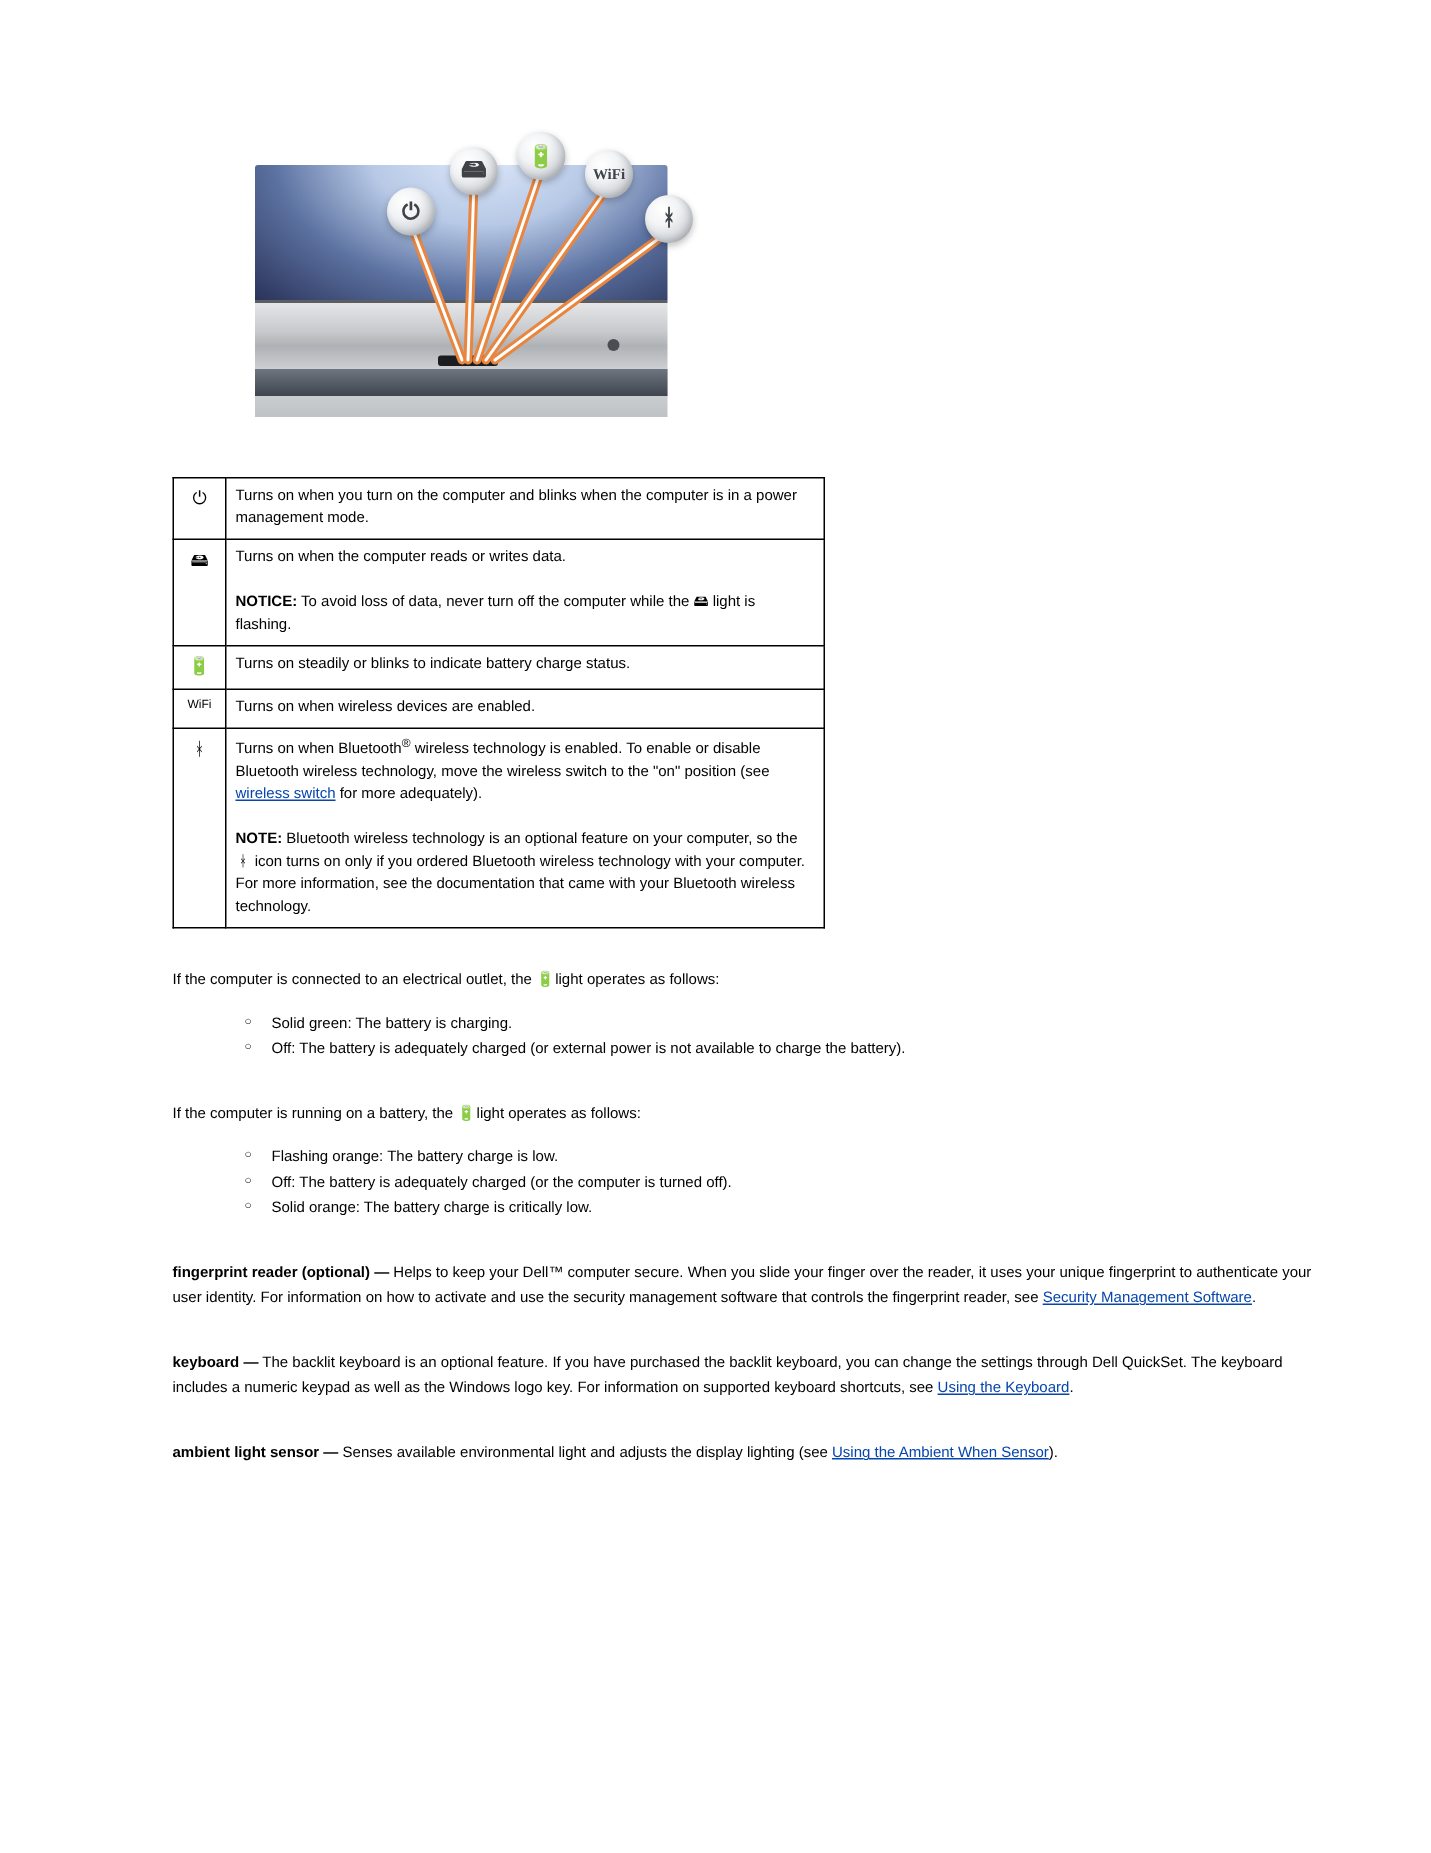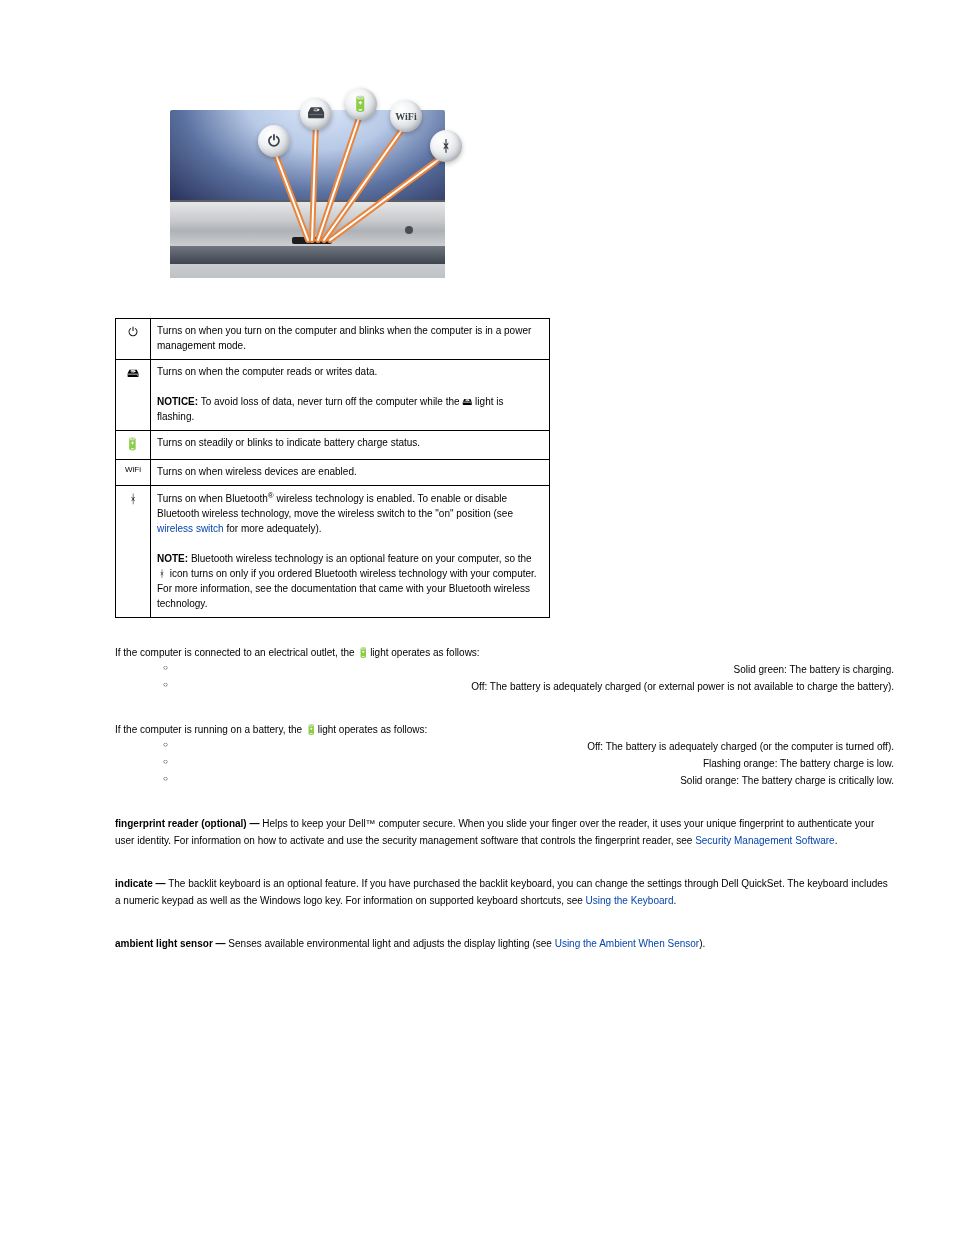--- a/index.html
+++ b/index.html
@@ -95,27 +95,26 @@
     padding:4px 6px 6px 6px;
     vertical-align:top;
     line-height:1.5;
   }
   .tbox td.icon{
     width:22px;
     text-align:center;
     font-size:12px;
     padding-top:4px;
   }
-  .link{ color:#0645ad; cursor:pointer;}
+  .link{ color:#0645ad; text-decoration:underline; cursor:pointer;}
   .r{ font-size:8px; vertical-align:super;}
   .sub-list{
-    margin:0 0 6px 48px;
+    margin:12px 0 6px 48px;
     padding:0;
     list-style:none;
-    text-align:right;
   }
   .sub-list li{
     position:relative;
     padding-left:18px;
     line-height:1.7;
   }
   .sub-list li::before{
     content:"○";
     position:absolute;
     left:0; top:0;
@@ -203,32 +202,32 @@
   </div>
   <ul class="sub-list">
     <li>Solid green: The battery is charging.</li>
     <li>Off: The battery is adequately charged (or external power is not available to charge the battery).</li>
   </ul>
 
   <div class="para">
     <span>If the computer is running on a battery, the </span><span class="ico">🔋</span><span> light operates as follows:</span>
   </div>
   <ul class="sub-list">
+    <li>Flashing orange: The battery charge is low.</li>
     <li>Off: The battery is adequately charged (or the computer is turned off).</li>
-    <li>Flashing orange: The battery charge is low.</li>
     <li>Solid orange: The battery charge is critically low.</li>
   </ul>
 
 
   <div class="para">
     <span class="term">fingerprint reader (optional) </span><span class="dash">—</span><span> Helps to keep your Dell™ computer secure. When you slide your finger over the reader, it uses your unique fingerprint to authenticate your user identity. For information on how to activate and use the security management software that controls the fingerprint reader, see </span><a class="link">Security Management Software</a><span>.</span>
   </div>
 
   <div class="para">
-    <span class="term">indicate </span><span class="dash">—</span><span> The backlit keyboard is an optional feature. If you have purchased the backlit keyboard, you can change the settings through Dell QuickSet. The keyboard includes a numeric keypad as well as the Windows logo key. For information on supported keyboard shortcuts, see </span><a class="link">Using the Keyboard</a><span>.</span>
+    <span class="term">keyboard </span><span class="dash">—</span><span> The backlit keyboard is an optional feature. If you have purchased the backlit keyboard, you can change the settings through Dell QuickSet. The keyboard includes a numeric keypad as well as the Windows logo key. For information on supported keyboard shortcuts, see </span><a class="link">Using the Keyboard</a><span>.</span>
   </div>
 
 
   <div class="para">
     <span class="term">ambient light sensor </span><span class="dash">—</span><span> Senses available environmental light and adjusts the display lighting (see </span><a class="link">Using the Ambient When Sensor</a><span>).</span>
   </div>
 
 </div>
 
 </body></html>

